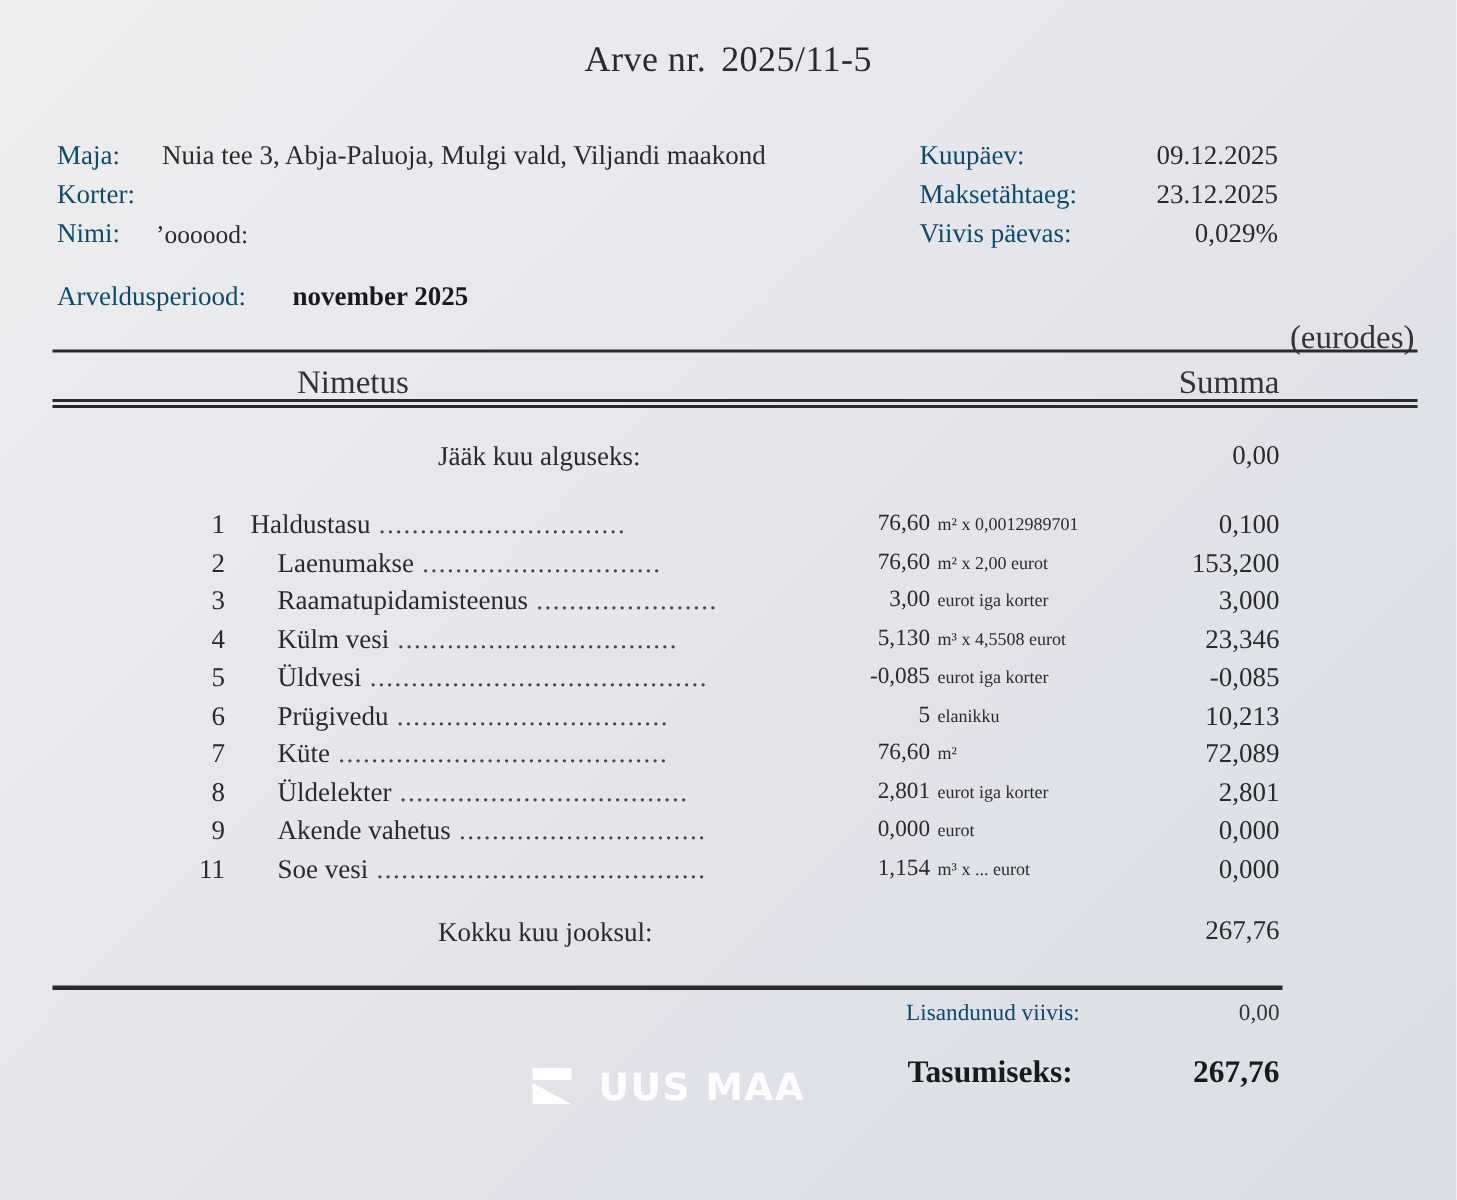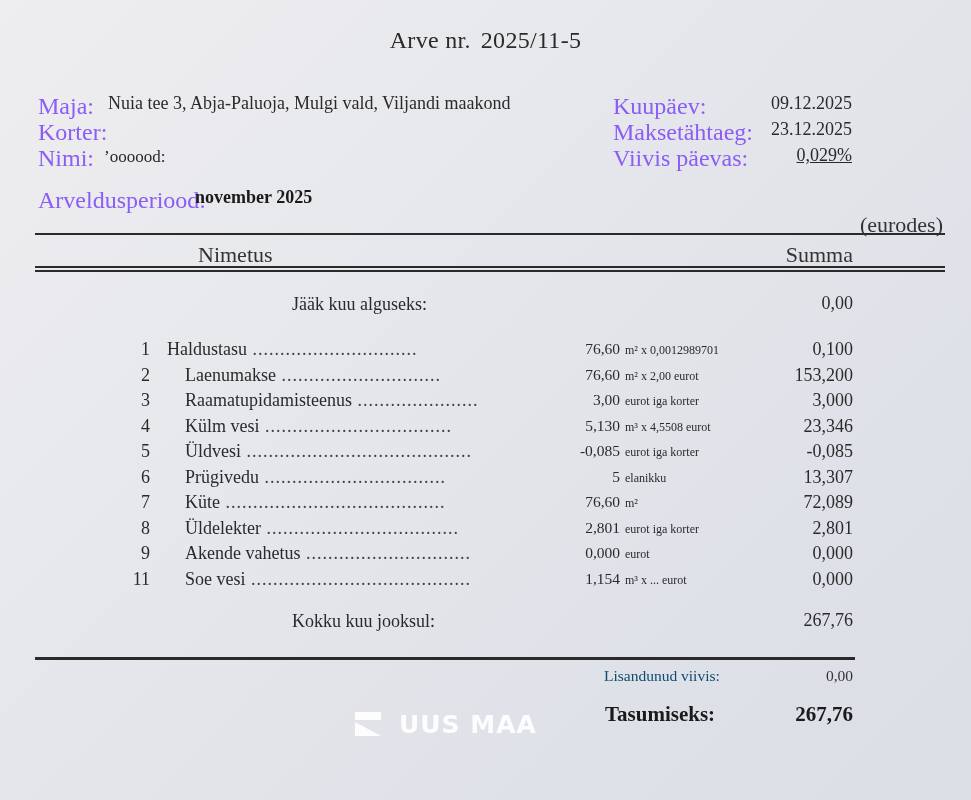--- a/index.html
+++ b/index.html
@@ -7,21 +7,21 @@
     width: 971px; height: 800px; overflow: hidden;
     background: linear-gradient(135deg, #eeeef0 0%, #e6e7ec 40%, #dfe1e8 75%, #dcdee6 100%);
     font-family: "Liberation Serif", "DejaVu Serif", serif;
     color: #2a2a2a;
     position: relative;
   }
   .abs { position: absolute; white-space: nowrap; }
   .title { left: 0; width: 971px; top: 27px; text-align: center; font-size: 24px; letter-spacing: 0.3px; }
   .title .num { margin-left: 10px; }
 
-  .lbl { font-size: 24px; color: #8b5cf6; }
+  .lbl { font-size: 18px; color: #0c4a6e; }
   .val { font-size: 18px; color: #2a2a2a; }
   .bold { font-weight: bold; color: #1a1a1a; }
 
   .rule { position: absolute; left: 35px; width: 910px; background: #2a2a2a; }
   .hdr { font-size: 22px; color: #333; }
 
   .row-no { width: 40px; text-align: right; font-size: 18px; }
   .row-name { font-size: 18px; width: 300px; overflow: hidden; }
   .row-name .dots { letter-spacing: 1px; color: #444; }
   .row-calc { width: 230px; font-size: 15.5px; }
@@ -54,21 +54,21 @@
 <div class="abs lbl" style="left:38px; top:145px;">Nimi:</div>
 <div class="abs val" style="left:104px; top:147px; font-size:17px;">’oooood:</div>
 <div class="abs lbl" style="left:38px; top:187px;">Arveldusperiood:</div>
 <div class="abs val bold" style="left:195px; top:187px;">november 2025</div>
 
 <div class="abs lbl" style="left:613px; top:93px;">Kuupäev:</div>
 <div class="abs val" style="left:700px; width:152px; text-align:right; top:93px;">09.12.2025</div>
 <div class="abs lbl" style="left:613px; top:119px;">Maksetähtaeg:</div>
 <div class="abs val" style="left:700px; width:152px; text-align:right; top:119px;">23.12.2025</div>
 <div class="abs lbl" style="left:613px; top:145px;">Viivis päevas:</div>
-<div class="abs val" style="left:700px; width:152px; text-align:right; top:145px;text-decoration:underline;">0,029%</div>
+<div class="abs val" style="left:700px; width:152px; text-align:right; top:145px;">0,029%</div>
 
 <div class="abs hdr" style="right:28px; top:212px;">(eurodes)</div>
 <div class="rule" style="top:233px; height:2px;"></div>
 <div class="abs hdr" style="left:198px; top:242px;">Nimetus</div>
 <div class="abs hdr" style="right:118px; top:242px;">Summa</div>
 <div class="rule" style="top:266px; height:2px;"></div>
 <div class="rule" style="top:270px; height:2px;"></div>
 
 <div class="abs val" style="left:292px; top:294px;">Jääk kuu alguseks:</div>
 <div class="abs row-sum" style="top:293px;">0,00</div>
@@ -101,21 +101,21 @@
   <div>
     <div class="abs row-no" style="left:110px; top:441px;">5</div>
     <div class="abs row-name" style="left:185px; top:441px;"><span>Üldvesi</span><span class="dots"> .........................................</span></div>
     <div class="abs row-calc" style="left:540px; top:442px;"><span class="qty">-0,085</span><span class="unit">eurot iga korter</span></div>
     <div class="abs row-sum" style="top:441px;">-0,085</div>
   </div>
   <div>
     <div class="abs row-no" style="left:110px; top:467px;">6</div>
     <div class="abs row-name" style="left:185px; top:467px;"><span>Prügivedu</span><span class="dots">  .................................</span></div>
     <div class="abs row-calc" style="left:540px; top:468px;"><span class="qty">5</span><span class="unit">elanikku</span></div>
-    <div class="abs row-sum" style="top:467px;">13,307</div>
+    <div class="abs row-sum" style="top:467px;">10,213</div>
   </div>
   <div>
     <div class="abs row-no" style="left:110px; top:492px;">7</div>
     <div class="abs row-name" style="left:185px; top:492px;"><span>Küte</span><span class="dots">  ........................................</span></div>
     <div class="abs row-calc" style="left:540px; top:493px;"><span class="qty">76,60</span><span class="unit">m²</span></div>
     <div class="abs row-sum" style="top:492px;">72,089</div>
   </div>
   <div>
     <div class="abs row-no" style="left:110px; top:518px;">8</div>
     <div class="abs row-name" style="left:185px; top:518px;"><span>Üldelekter</span><span class="dots"> ...................................</span></div>

